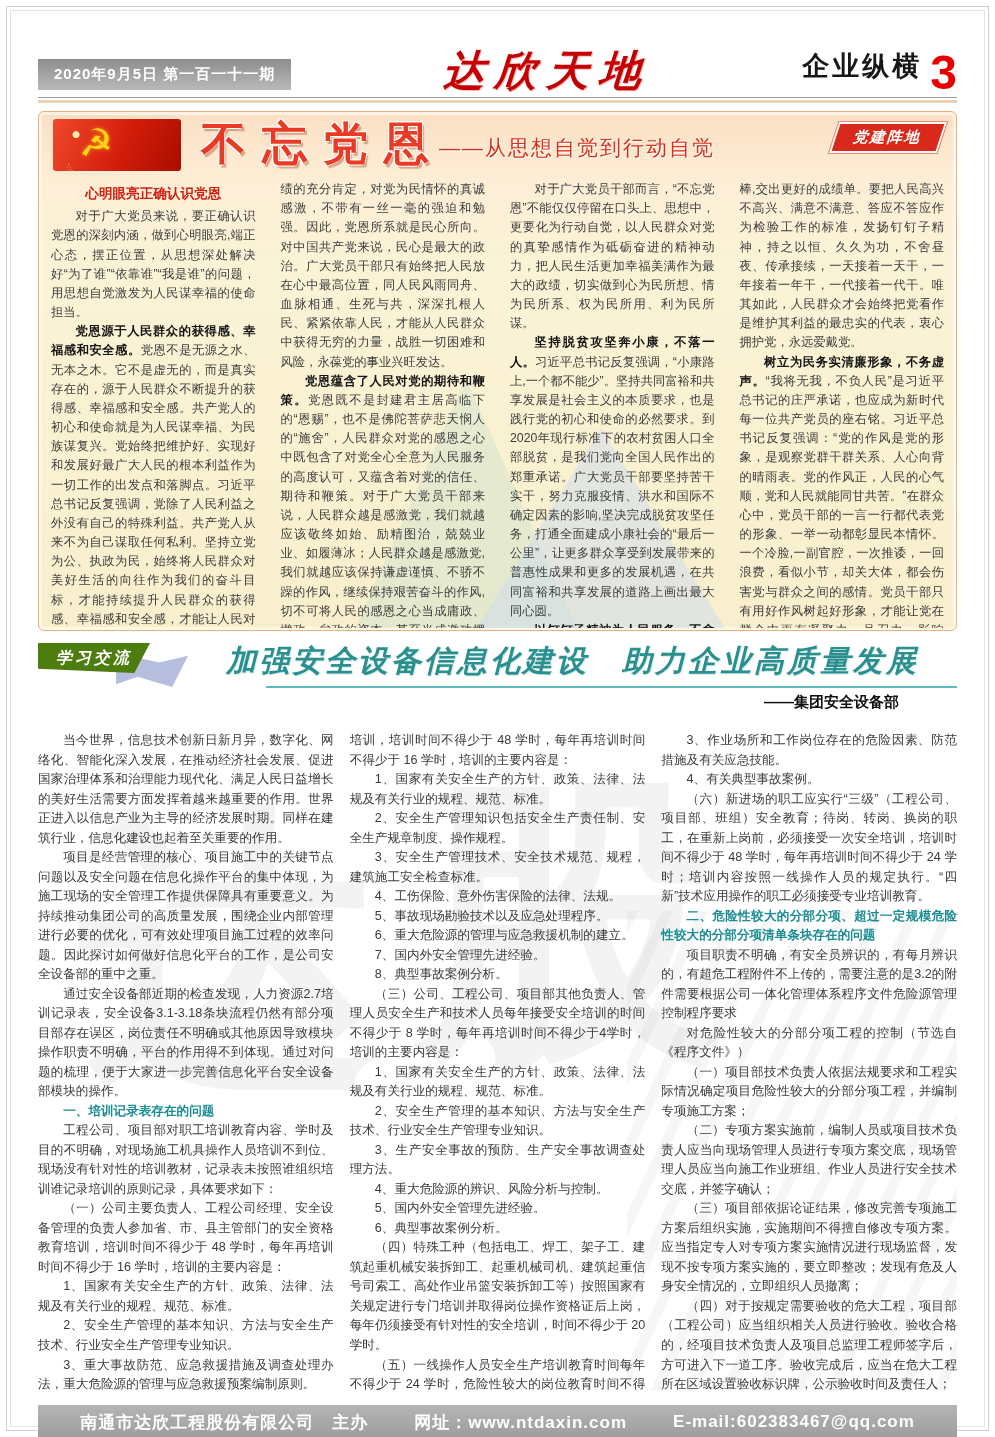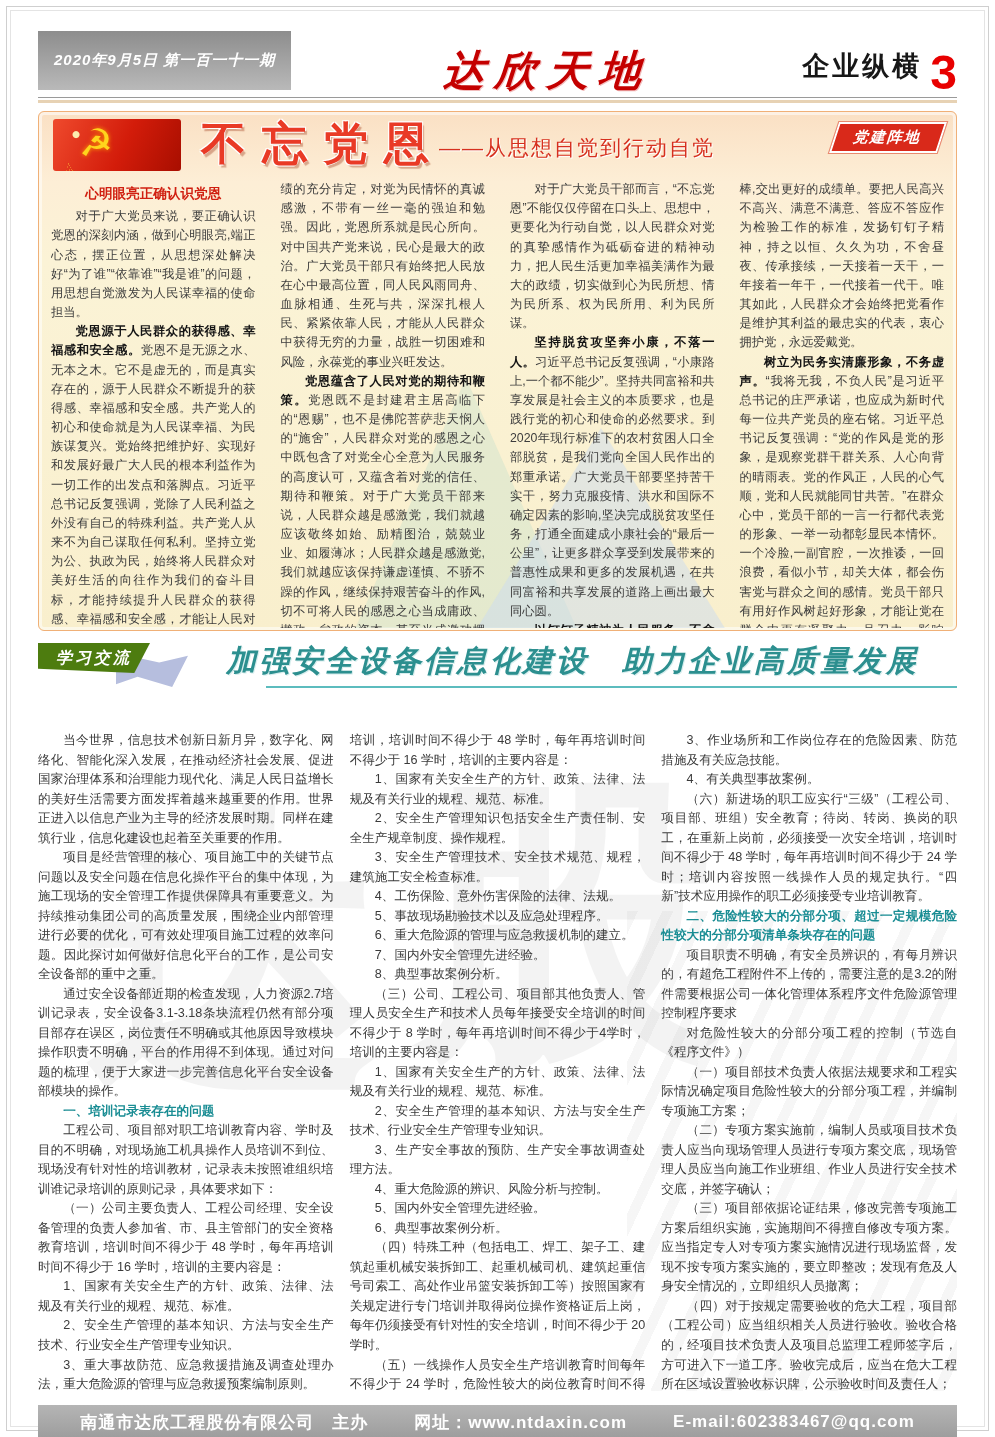--- a/index.html
+++ b/index.html
@@ -8,21 +8,21 @@
     font-family:"Liberation Sans",sans-serif;overflow:hidden;
   }
   .page-frame{position:absolute;inset:6px;border:1px solid #cfcfcf;pointer-events:none;}
   .page-frame2{position:absolute;inset:10px;border:1px solid #e4e4e4;pointer-events:none;}
   .content{position:absolute;left:38px;right:38px;top:46px;}
 
   
   .masthead{display:flex;align-items:flex-end;justify-content:space-between;height:46px;}
   .issue-box{
     background:linear-gradient(#8d8d8d,#b9b9b9);color:#fff;font-weight:bold;
-    font-size:15px;padding:20px 16px;letter-spacing:1px;margin-bottom:2px;font-style:italic;
+    font-size:15px;padding:6px 16px;letter-spacing:1px;margin-bottom:2px;
   }
   .paper-name{
     font-family:"DejaVu Serif",serif;font-style:italic;font-weight:bold;
     font-size:42px;color:#c40000;letter-spacing:10px;line-height:1;
     transform:skewX(-4deg);text-shadow:1px 1px 0 #f2bcbc;
   }
   .section-wrap{display:flex;align-items:flex-start;gap:8px;}
   .section-name{font-size:27px;font-weight:bold;color:#171717;letter-spacing:3px;line-height:1;}
   .page-num{font-size:48px;font-weight:bold;color:#e80000;line-height:.82;}
   .mast-rule1{margin-top:5px;height:1px;background:#9a9a9a;}
@@ -167,20 +167,21 @@
           <p class="para"><span class="lead">树立为民务实清廉形象，不务虚声。</span>“我将无我，不负人民”是习近平总书记的庄严承诺，也应成为新时代每一位共产党员的座右铭。习近平总书记反复强调：“党的作风是党的形象，是观察党群干群关系、人心向背的晴雨表。党的作风正，人民的心气顺，党和人民就能同甘共苦。”在群众心中，党员干部的一言一行都代表党的形象、一举一动都彰显民本情怀。一个冷脸,一副官腔，一次推诿，一回浪费，看似小节，却关大体，都会伤害党与群众之间的感情。党员干部只有用好作风树起好形象，才能让党在群众中更有凝聚力、号召力、影响力，让人民群众更加拥护党的领导，始终成为党的“靠山石”和力量之源，在党的坚强领导下共同奏响中华民族伟大复兴的进行曲！《党课》</p>
         </div>
       </div>
   </div>
 
   <div class="art2-head">
     <div class="badge-study-shadow"></div>
     <div class="badge-study">学习交流</div>
     <div class="a2-title">加强安全设备信息化建设　助力企业高质量发展</div>
     <div class="a2-underline"></div>
+    <div class="a2-byline">——集团安全设备部</div>
   </div>
 
   <div class="art2-body">
     <div class="wm-char c1">达</div>
     <div class="wm-char c2">股</div>
     <div class="wm-stripes"></div>
   <div class="col">
         <p class="para">当今世界，信息技术创新日新月异，数字化、网络化、智能化深入发展，在推动经济社会发展、促进国家治理体系和治理能力现代化、满足人民日益增长的美好生活需要方面发挥着越来越重要的作用。世界正进入以信息产业为主导的经济发展时期。同样在建筑行业，信息化建设也起着至关重要的作用。</p>
         <p class="para">项目是经营管理的核心、项目施工中的关键节点问题以及安全问题在信息化操作平台的集中体现，为施工现场的安全管理工作提供保障具有重要意义。为持续推动集团公司的高质量发展，围绕企业内部管理进行必要的优化，可有效处理项目施工过程的效率问题。因此探讨如何做好信息化平台的工作，是公司安全设备部的重中之重。</p>
         <p class="para">通过安全设备部近期的检查发现，人力资源2.7培训记录表，安全设备3.1-3.18条块流程仍然有部分项目部存在误区，岗位责任不明确或其他原因导致模块操作职责不明确，平台的作用得不到体现。通过对问题的梳理，便于大家进一步完善信息化平台安全设备部模块的操作。</p>

